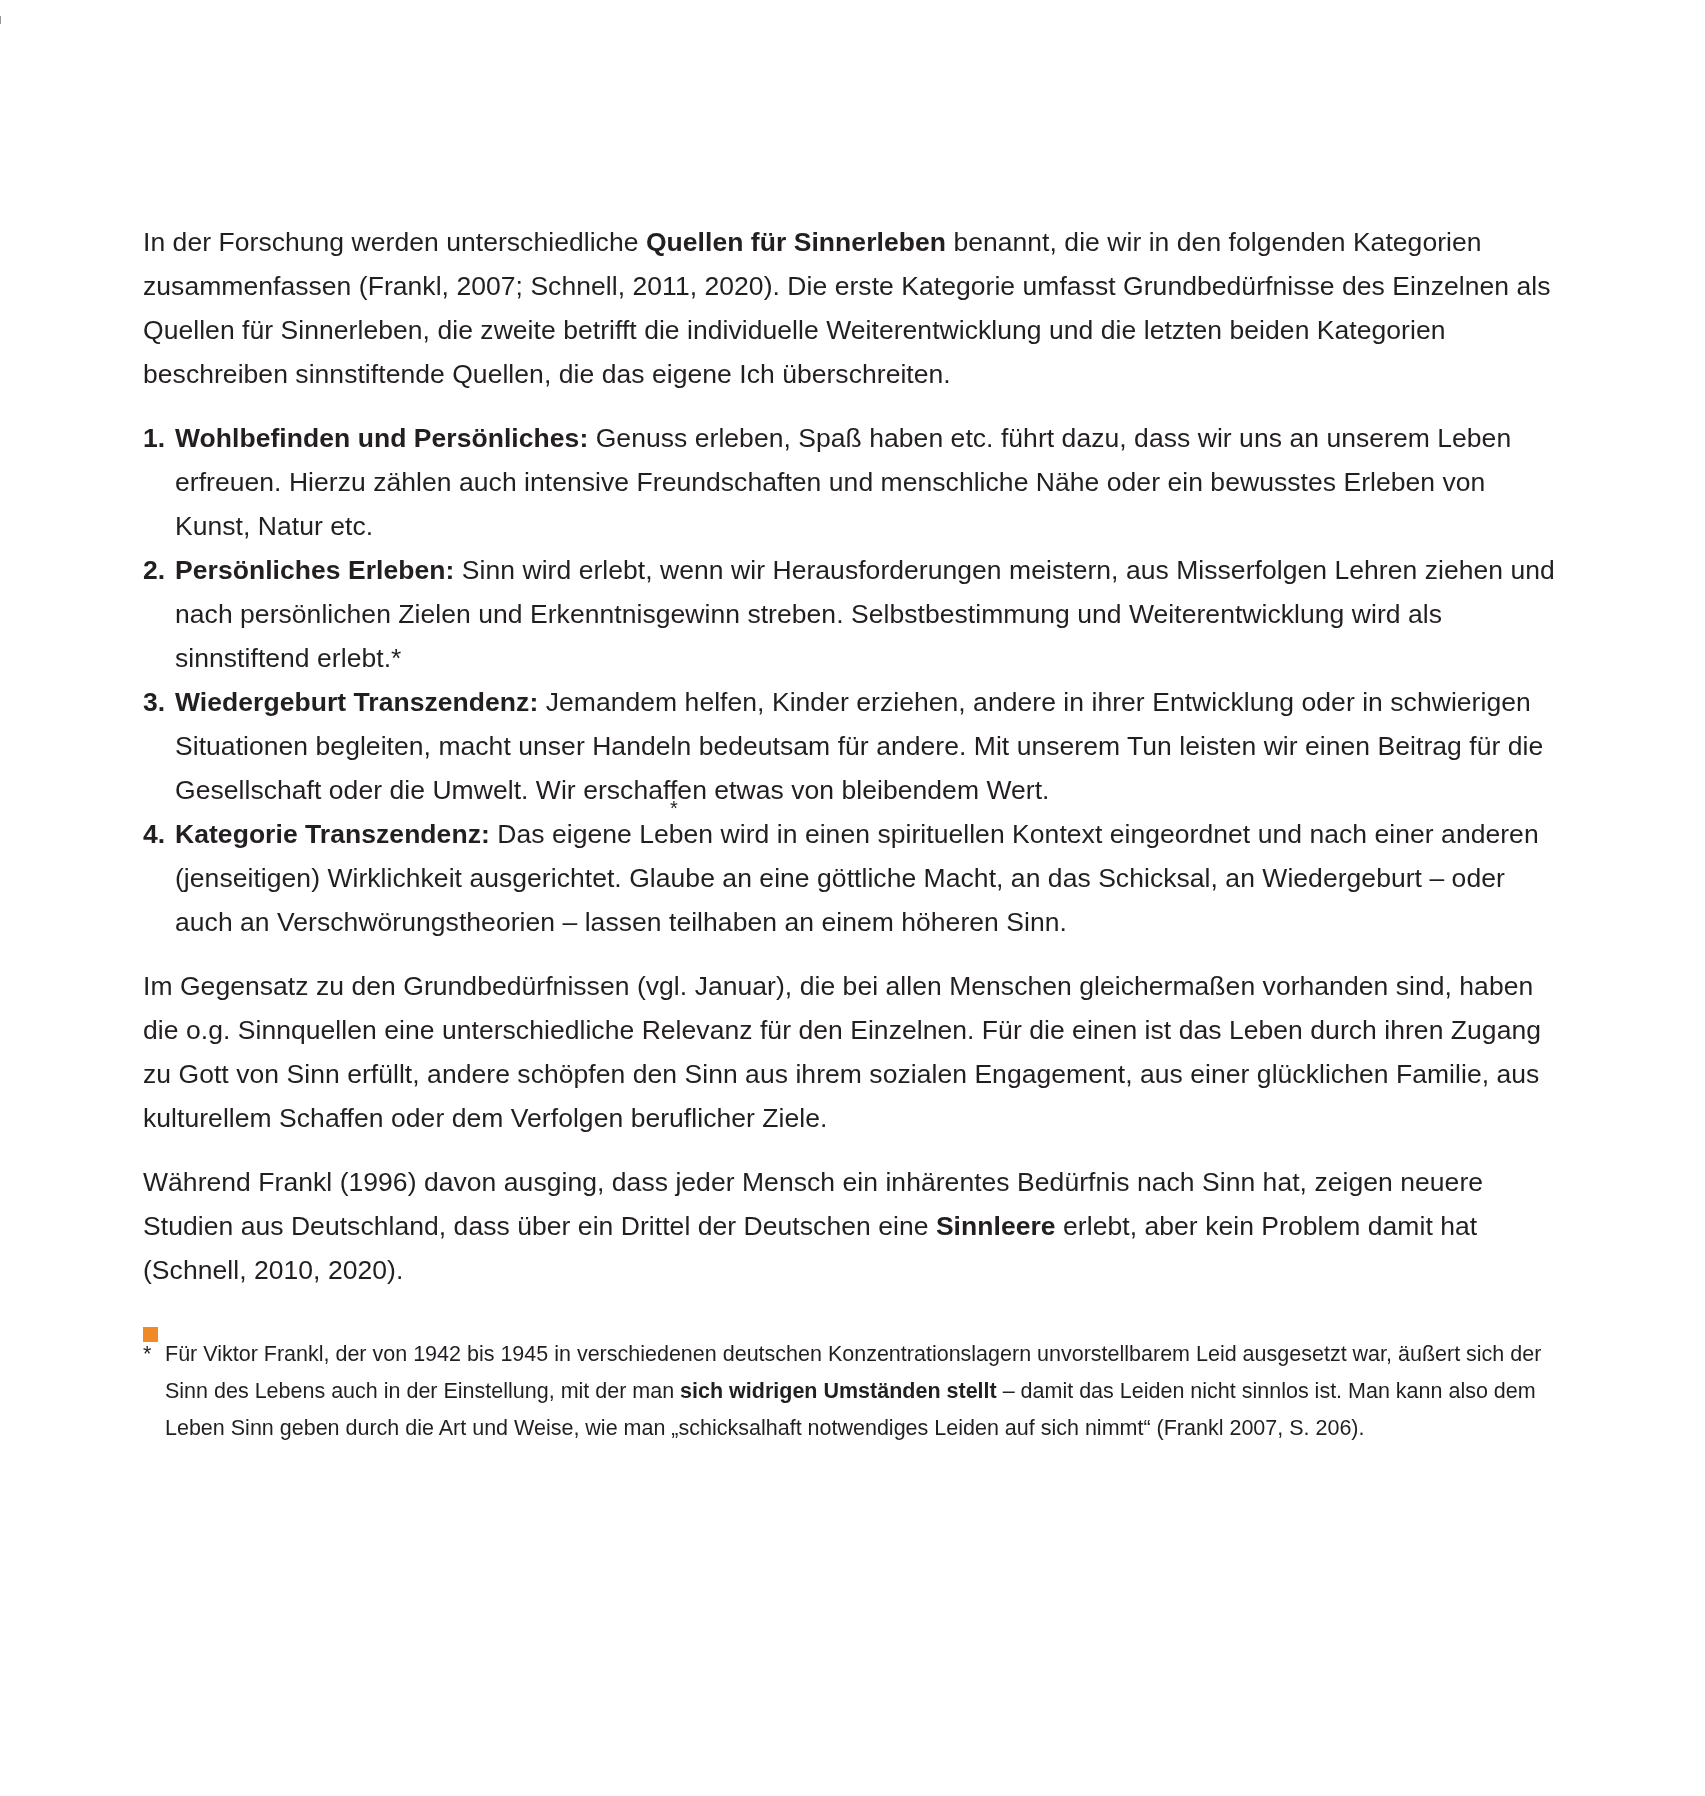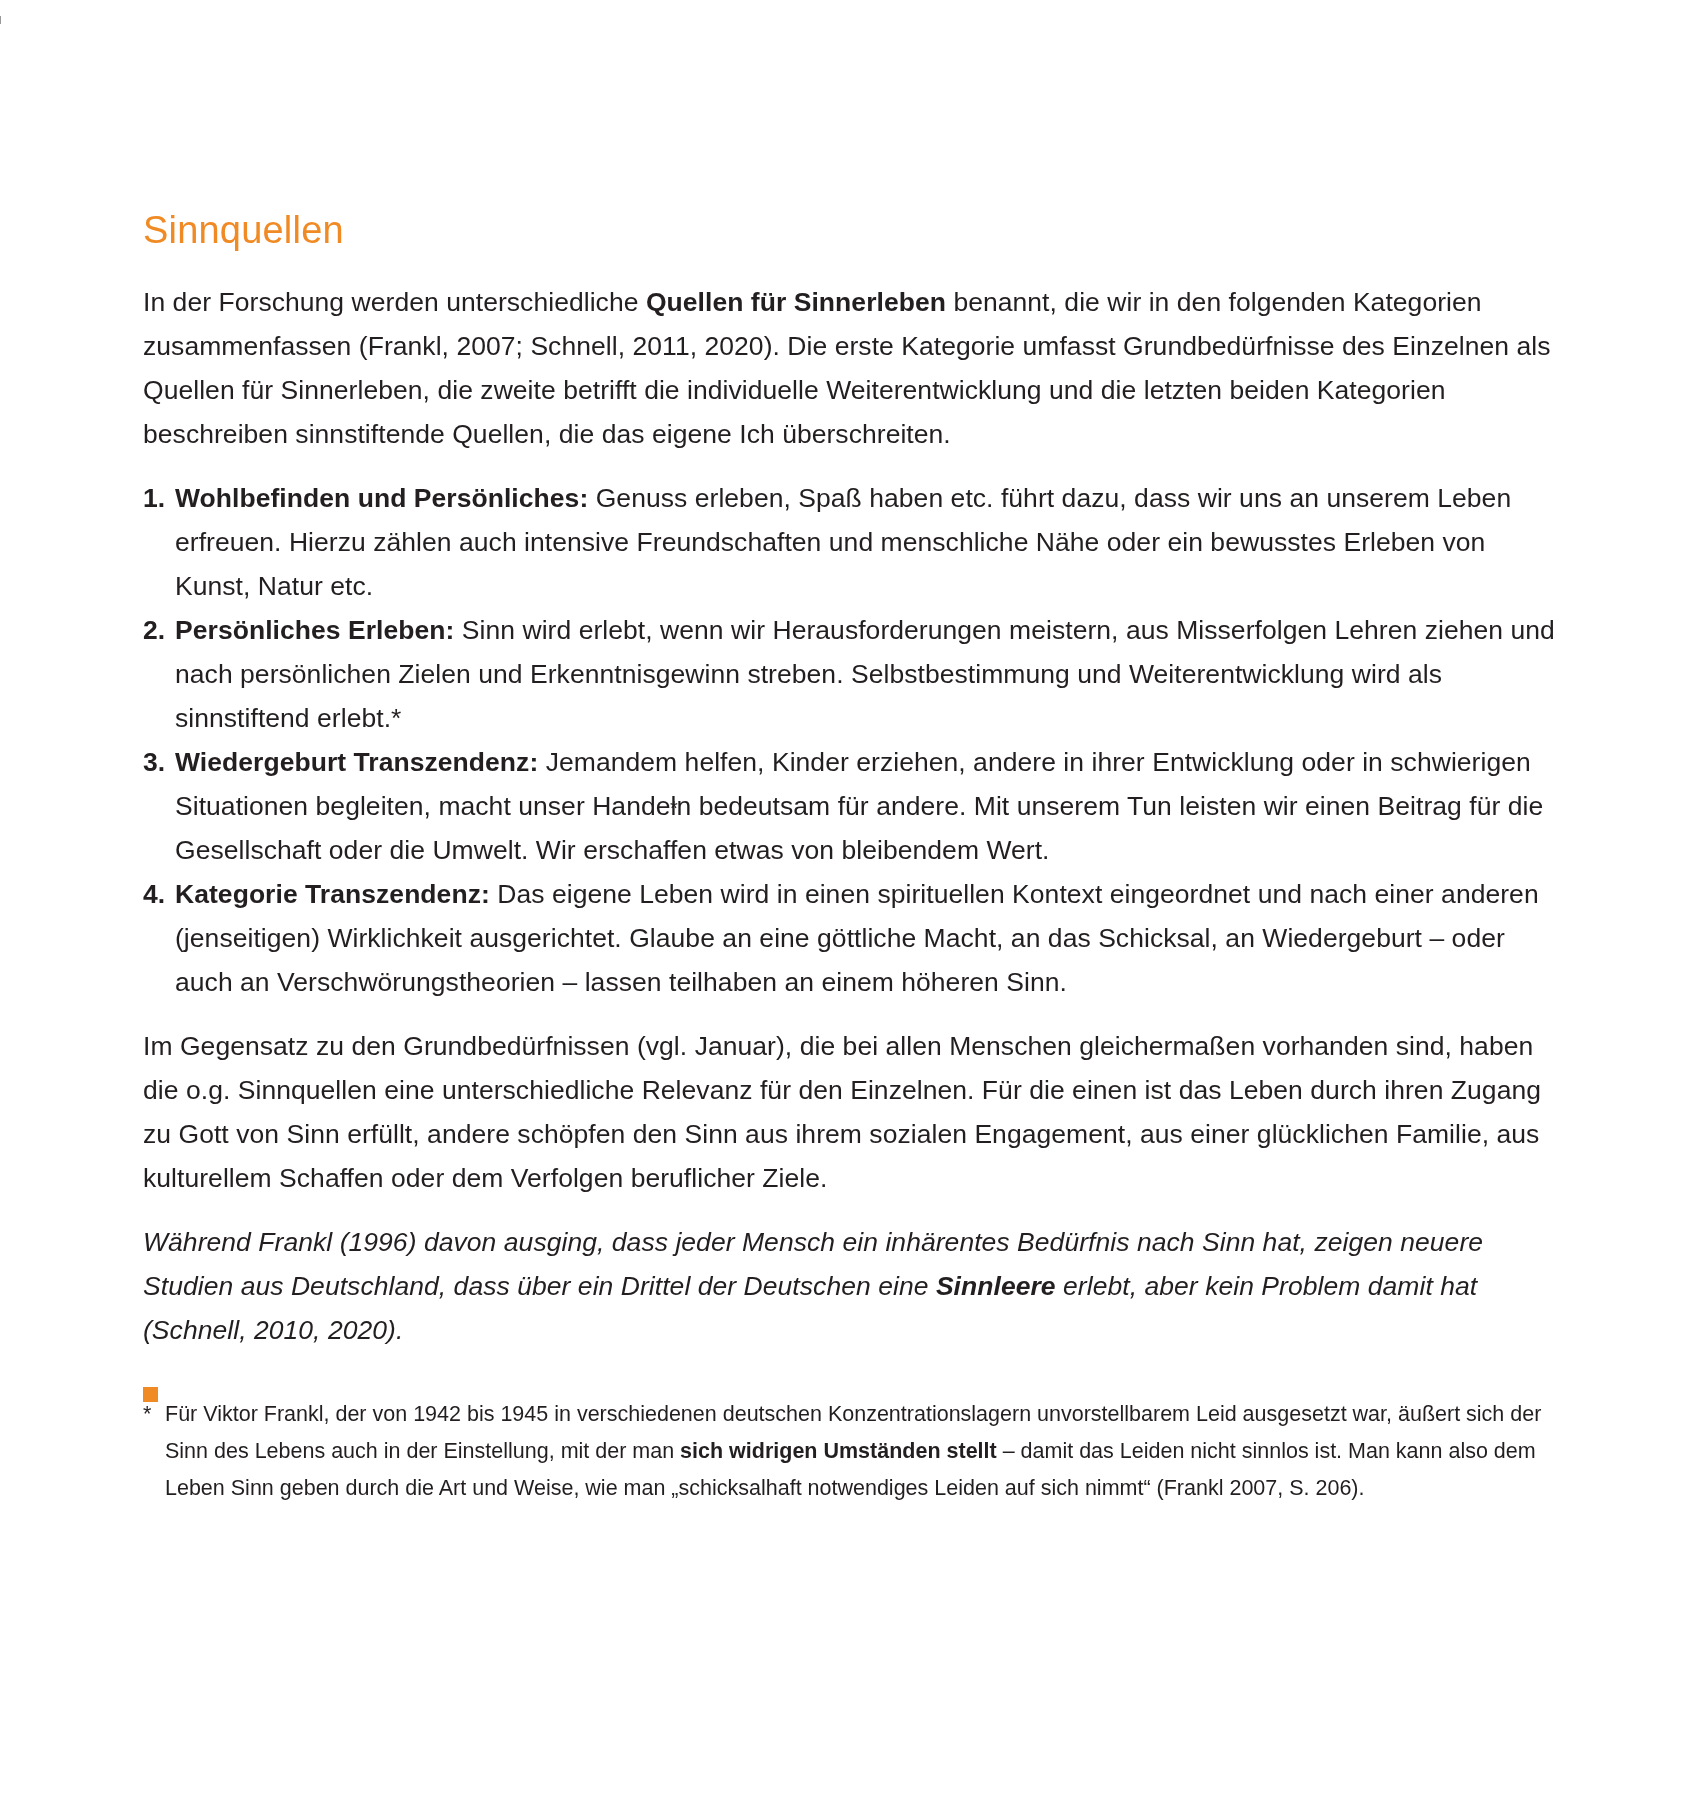--- a/index.html
+++ b/index.html
@@ -9,37 +9,36 @@
   h1.title { margin: 0; font-weight: normal; font-size: 38px; color: #f08a24;
              letter-spacing: 0.2px; line-height: 60px; }
   .body-text { font-size: 26.5px; line-height: 44px; letter-spacing: 0.05px; }
   p { margin: 0; }
   .intro { margin-top: 20px; }
   ol.sources { list-style: none; margin: 20px 0 0 0; padding: 0; }
   ol.sources li { position: relative; padding-left: 32px; }
   ol.sources .num { position: absolute; left: 0; top: 0; font-weight: bold; }
   b { font-weight: bold; }
   .para2 { margin-top: 20px; }
-  .para3 { margin-top: 20px; font-style: italic; }
+  .para3 { margin-top: 20px; }
   .question { margin-top: 22px; position: relative; padding-left: 32px; }
   .question .square { position: absolute; left: 0; top: 13px; width: 15px; height: 15px;
                       background: #f08a24; display: inline-block; }
   .footnote { margin-top: 44px; font-size: 21.5px; line-height: 37px; position: relative;
               padding-left: 22px; }
   .footnote .star { position: absolute; left: 0; top: 0; }
   .asterisk-mark { position: absolute; left: 670px; top: 797px; font-size: 20px; color: #231f20; }
   .corner-mark { position: absolute; left: 0; top: 16px; width: 6px; height: 8px; border-left: 1px solid #999; }
 </style>
 </head>
 <body>
 
 <div class="corner-mark"></div>
 
 <div class="page">
-  <h1 class="title">Sinnquellen</h1>
 
   <p class="body-text intro"><span>In der Forschung werden unterschiedliche </span><b>Quellen für Sinnerleben</b><span> benannt, die wir in den folgenden Kategorien zusammenfassen (Frankl, 2007; Schnell, 2011, 2020). Die erste Kategorie umfasst Grundbedürfnisse des Einzelnen als Quellen für Sinnerleben, die zweite betrifft die individuelle Weiterentwicklung und die letzten beiden Kategorien beschreiben sinnstiftende Quellen, die das eigene Ich überschreiten.</span></p>
 
   <ol class="sources body-text">
     <li>
       <span class="num">1.</span><b>Wohlbefinden und Persönliches:</b><span> Genuss erleben, Spaß haben etc. führt dazu, dass wir uns an unserem Leben erfreuen. Hierzu zählen auch intensive Freundschaften und menschliche Nähe oder ein bewusstes Erleben von Kunst, Natur etc.</span>
     </li>
     <li>
       <span class="num">2.</span><b>Persönliches Erleben:</b><span> Sinn wird erlebt, wenn wir Herausforderungen meistern, aus Misserfolgen Lehren ziehen und nach persönlichen Zielen und Erkenntnisgewinn streben. Selbstbestimmung und Weiterentwicklung wird als sinnstiftend erlebt.*</span>
     </li>

